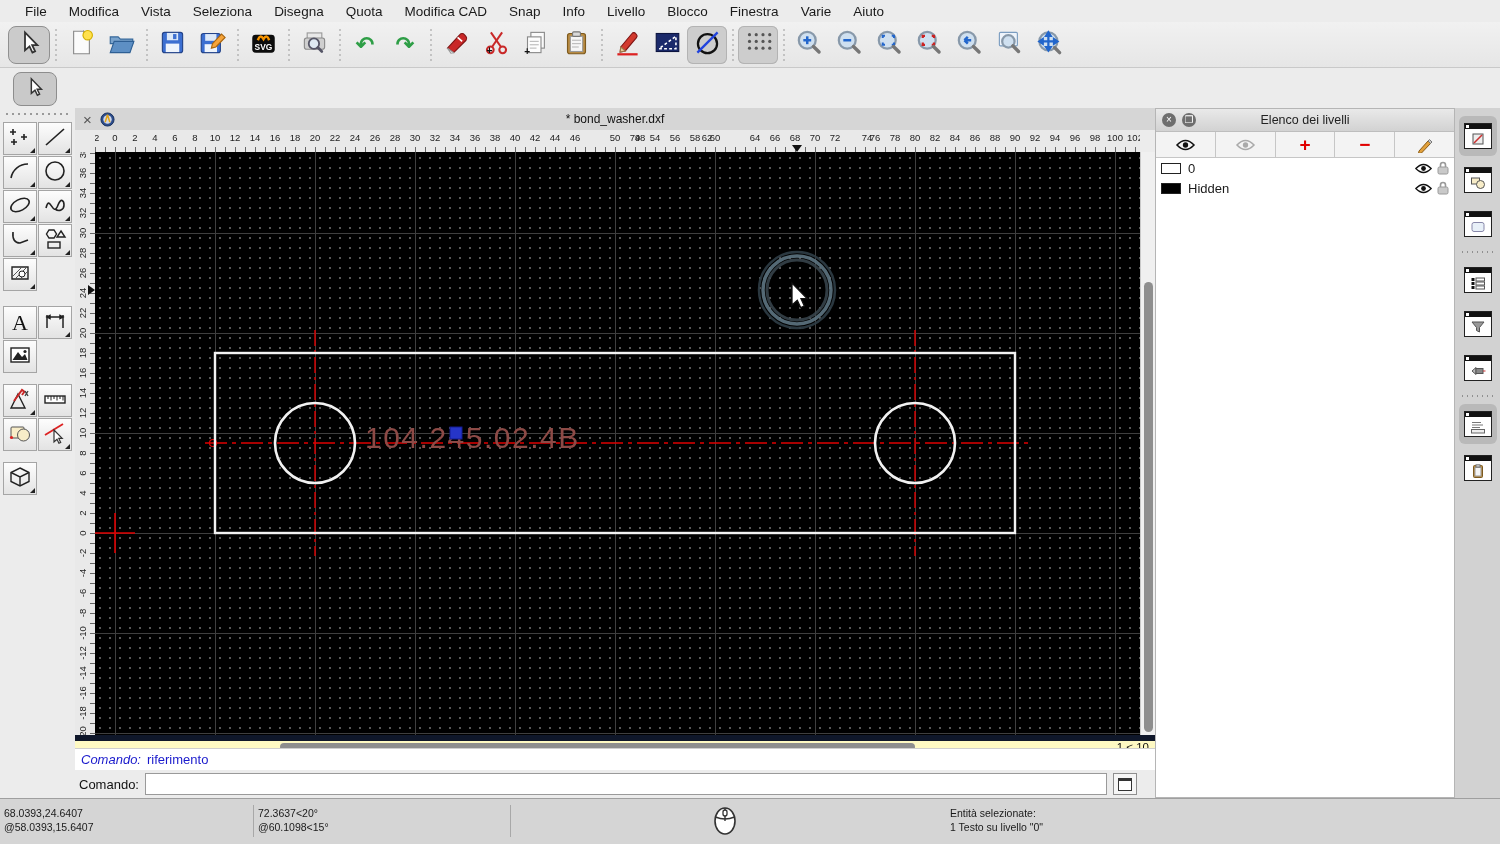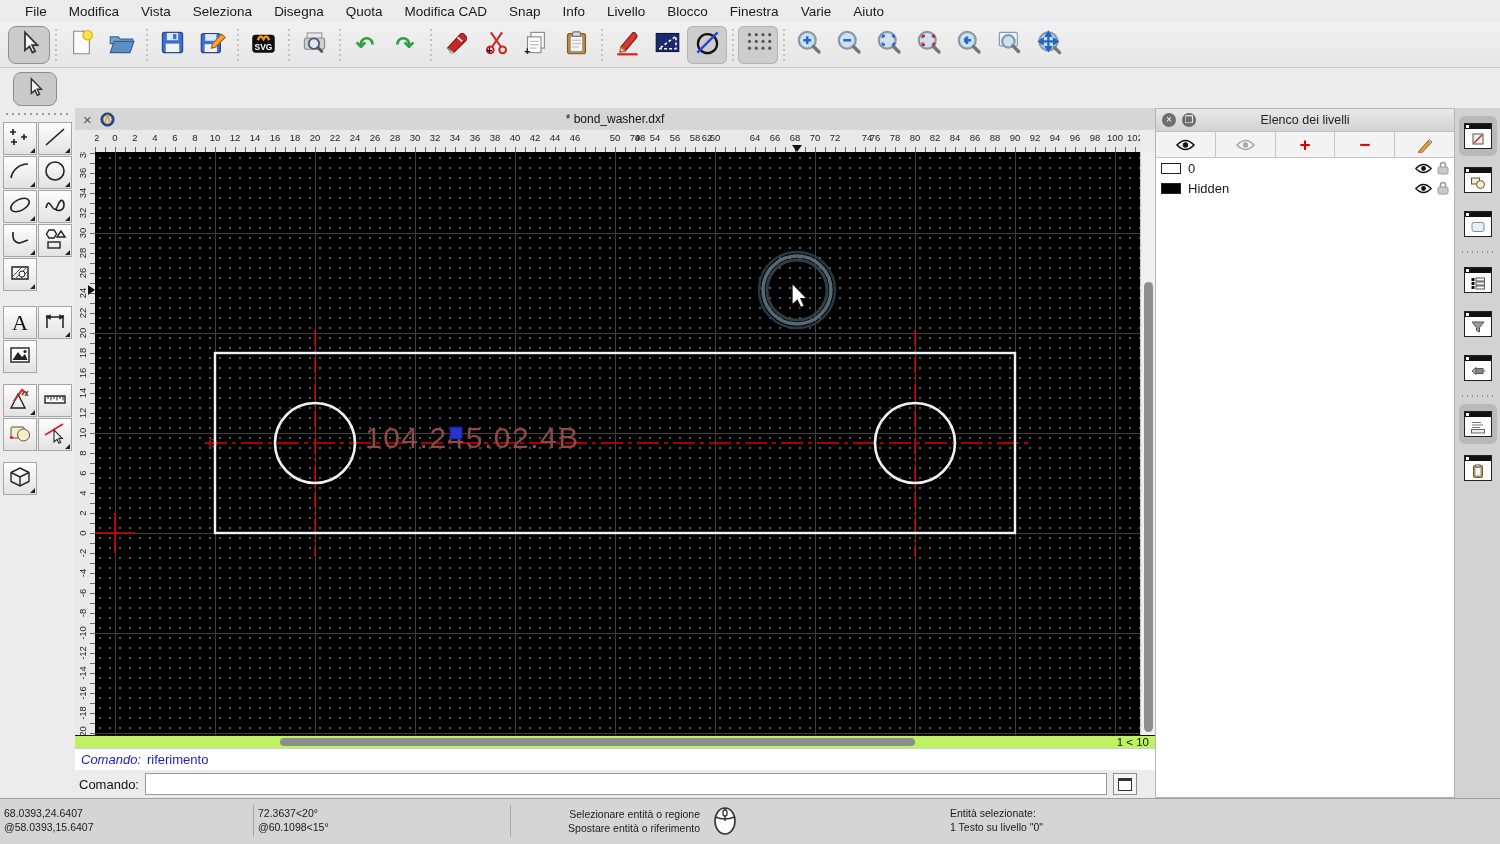--- a/index.html
+++ b/index.html
@@ -58,21 +58,21 @@
         linear-gradient(#3f3f3f 1px,transparent 1px),
         linear-gradient(90deg,#3f3f3f 1px,transparent 1px),
         radial-gradient(circle,#575757 .9px,transparent 1.3px);
       background-size:100px 100px,100px 100px,10px 10px;
       background-position:0 81px,20px 0,0 1px;}
   #drawing-svg{position:absolute;left:0;top:0;}
 
   
   #vscroll{left:1140px;top:152px;width:15px;height:583px;background:#f0f0f0;border-left:1px solid #c9c9c9;box-sizing:border-box;}
   #vthumb{position:absolute;left:3px;top:130px;width:9px;height:450px;background:#8e8e8e;border-radius:5px;}
-  #hscroll{left:75px;top:735px;width:1080px;height:13px;background:#bef264;border-top:1px solid #0f172a;box-sizing:border-box;}
+  #hscroll{left:75px;top:735px;width:1080px;height:13px;background:#fef9c3;border-top:6px solid #0f172a;box-sizing:border-box;}
   #hthumb{position:absolute;left:205px;top:2px;width:635px;height:8px;background:#8e8e8e;border-radius:4px;}
   #scale-ind{position:absolute;right:6px;top:0px;font-size:11.5px;color:#111;}
 
   
   #cmd-history{left:75px;top:748px;width:1080px;height:22px;background:#ffffff;border-top:1px solid #cfcfcf;
       display:flex;align-items:center;box-sizing:border-box;}
   #cmd-history .lab{color:#1a1acc;font-style:italic;font-size:13px;margin-left:6px;}
   #cmd-history .val{color:#1a1acc;font-size:13px;margin-left:6px;}
   #cmd-row{left:75px;top:770px;width:1080px;height:28px;background:#ececec;display:flex;align-items:center;box-sizing:border-box;}
   #cmd-row .lab{font-size:13px;margin-left:4px;color:#111;}
@@ -806,20 +806,19 @@
         </div>
       </div>
     </div>
 </div>
 
 <div id="statusbar" class="abs">
   <div class="sb-2l" style="left:4px;top:7px;"><span>68.0393,24.6407</span><br><span>@58.0393,15.6407</span></div>
   <div class="sb-div" style="left:253px;"></div>
   <div class="sb-2l" style="left:258px;top:7px;"><span>72.3637&lt;20°</span><br><span>@60.1098&lt;15°</span></div>
   <div class="sb-div" style="left:510px;"></div>
-  <div class="sb-2l" id="sb-hints" style="left:500px;top:8px;width:200px;"><span>Selezionare entità o regione</span><br><span>Spostare entità o riferimento</span></div>
   <div class="abs" style="left:712px;top:4px;"><svg width="26" height="34" viewBox="0 0 26 34">
         <ellipse cx="13" cy="18" rx="10" ry="13" fill="#fff" stroke="#333" stroke-width="1.6"></ellipse>
         <path d="M13 5 V18 M3.5 14 Q13 18 22.5 14" fill="none" stroke="#333" stroke-width="1.4"></path>
         <rect x="11" y="7" width="4" height="6" rx="2" fill="#fff" stroke="#333" stroke-width="1.3"></rect>
       </svg></div>
   <div class="sb-2l" style="left:950px;top:7px;"><span>Entità selezionate:</span><br><span>1 Testo su livello "0"</span></div>
 </div>
 
 </body></html>

